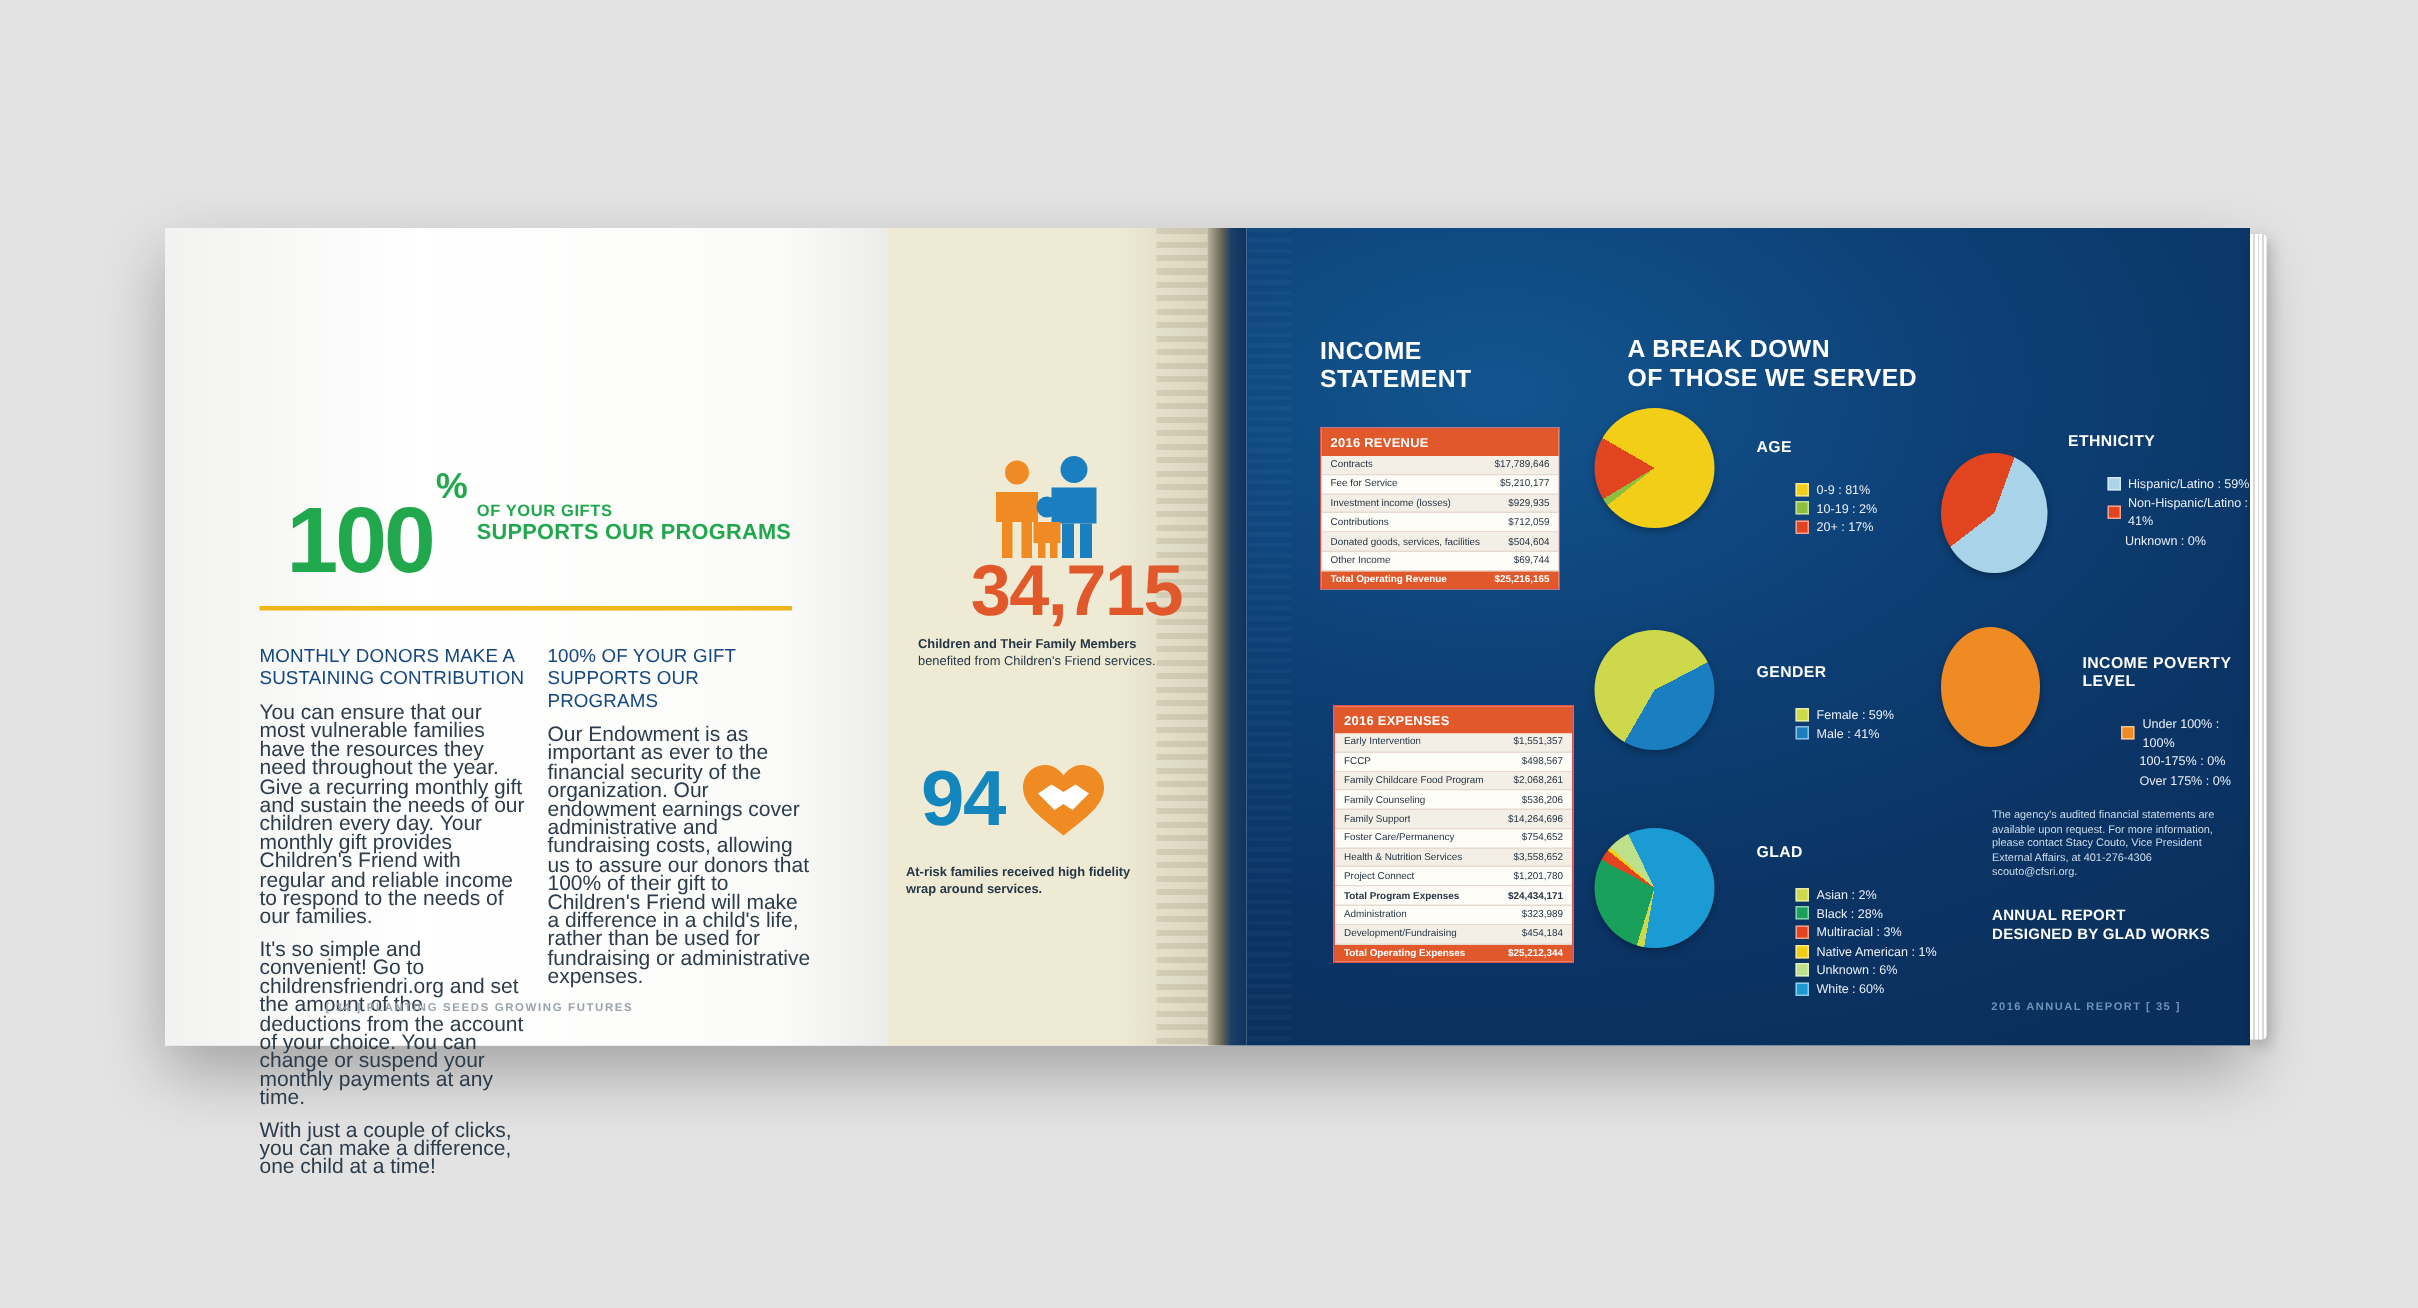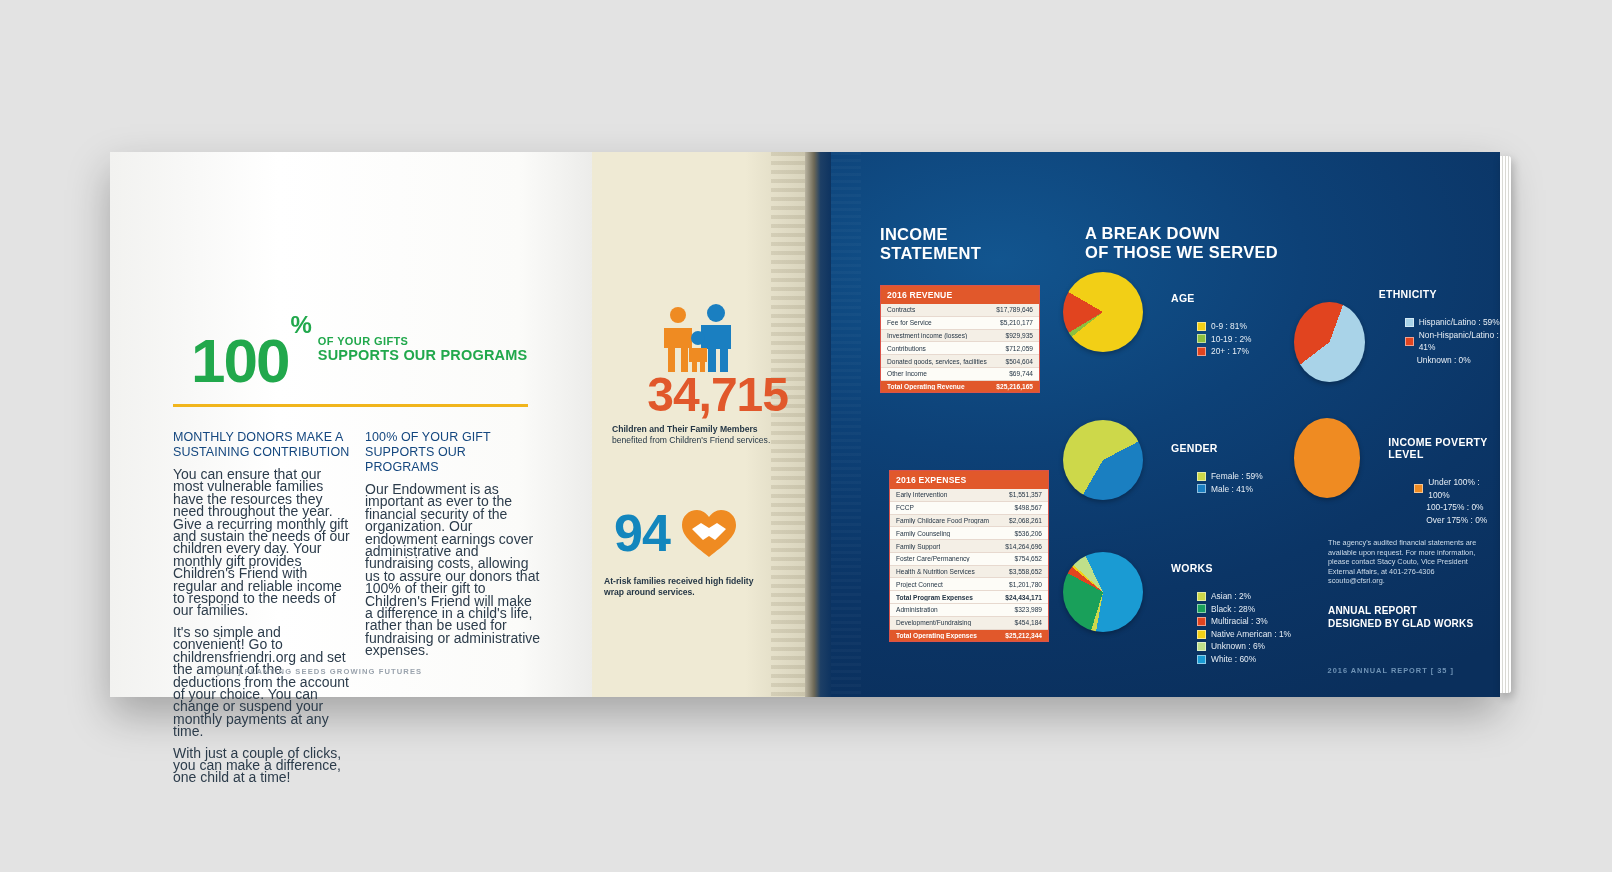--- a/index.html
+++ b/index.html
@@ -384,21 +384,21 @@
                 <span class="swatch none"></span>
                 <span>Over 175% : 0%</span>
               </li>
           </ul>
         </div>
       </div>
 
       <div class="chartblock" style="left:232px;top:400px;display:flex;gap:14px;align-items:flex-start;">
         <div class="pie" id="pie-race" style="width: 80px; height: 80px; background: conic-gradient(from 190deg, rgb(205, 216, 74) 0deg, rgb(205, 216, 74) 7.2deg, rgb(25, 160, 90) 7.2deg, rgb(25, 160, 90) 108deg, rgb(225, 68, 31) 108deg, rgb(225, 68, 31) 118.8deg, rgb(242, 207, 22) 118.8deg, rgb(242, 207, 22) 122.4deg, rgb(191, 224, 138) 122.4deg, rgb(191, 224, 138) 144deg, rgb(26, 155, 211) 144deg, rgb(26, 155, 211) 360deg);"></div>
         <div style="padding-top:10px;">
-          <div class="legend-title">WORKS</div>
+          <div class="legend-title">GLAD</div>
           <ul class="legend">
             <li>
                 <span class="swatch" style="background:#cdd84a"></span>
                 <span>Asian : 2%</span>
               </li>
             <li>
                 <span class="swatch" style="background:#19a05a"></span>
                 <span>Black : 28%</span>
               </li>
             <li>

